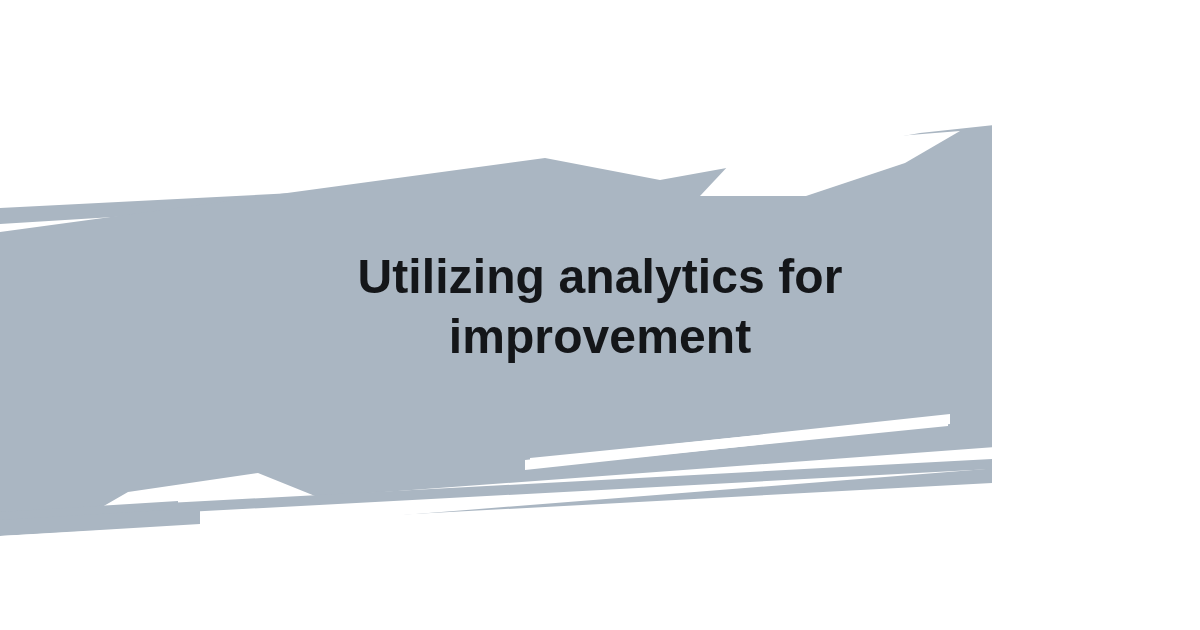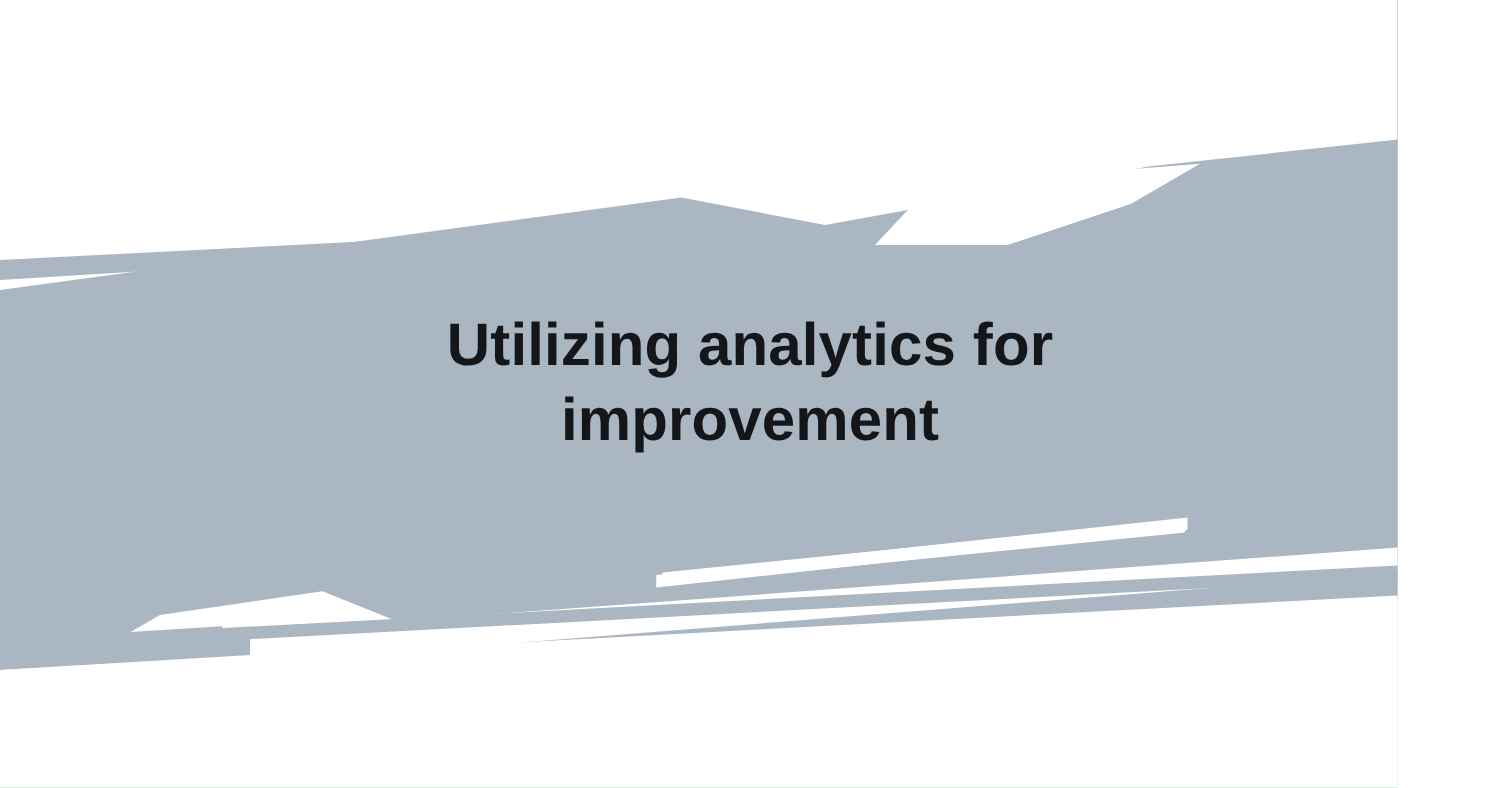--- a/index.html
+++ b/index.html
@@ -5,23 +5,23 @@
   html, body {
     margin: 0;
     padding: 0;
     background: #ffffff;
   }
   body {
     font-family: "Liberation Sans", "DejaVu Sans", sans-serif;
   }
   #banner {
     position: relative;
-    width: 1118px;
+    width: 992px;
     height: 630px;
-    background: #15803d;
+    background: #84cc16;
     overflow: hidden;
   }
   #banner-art {
     position: absolute;
     top: 0;
     left: 0;
     width: 1200px;
     height: 630px;
     display: block;
   }

